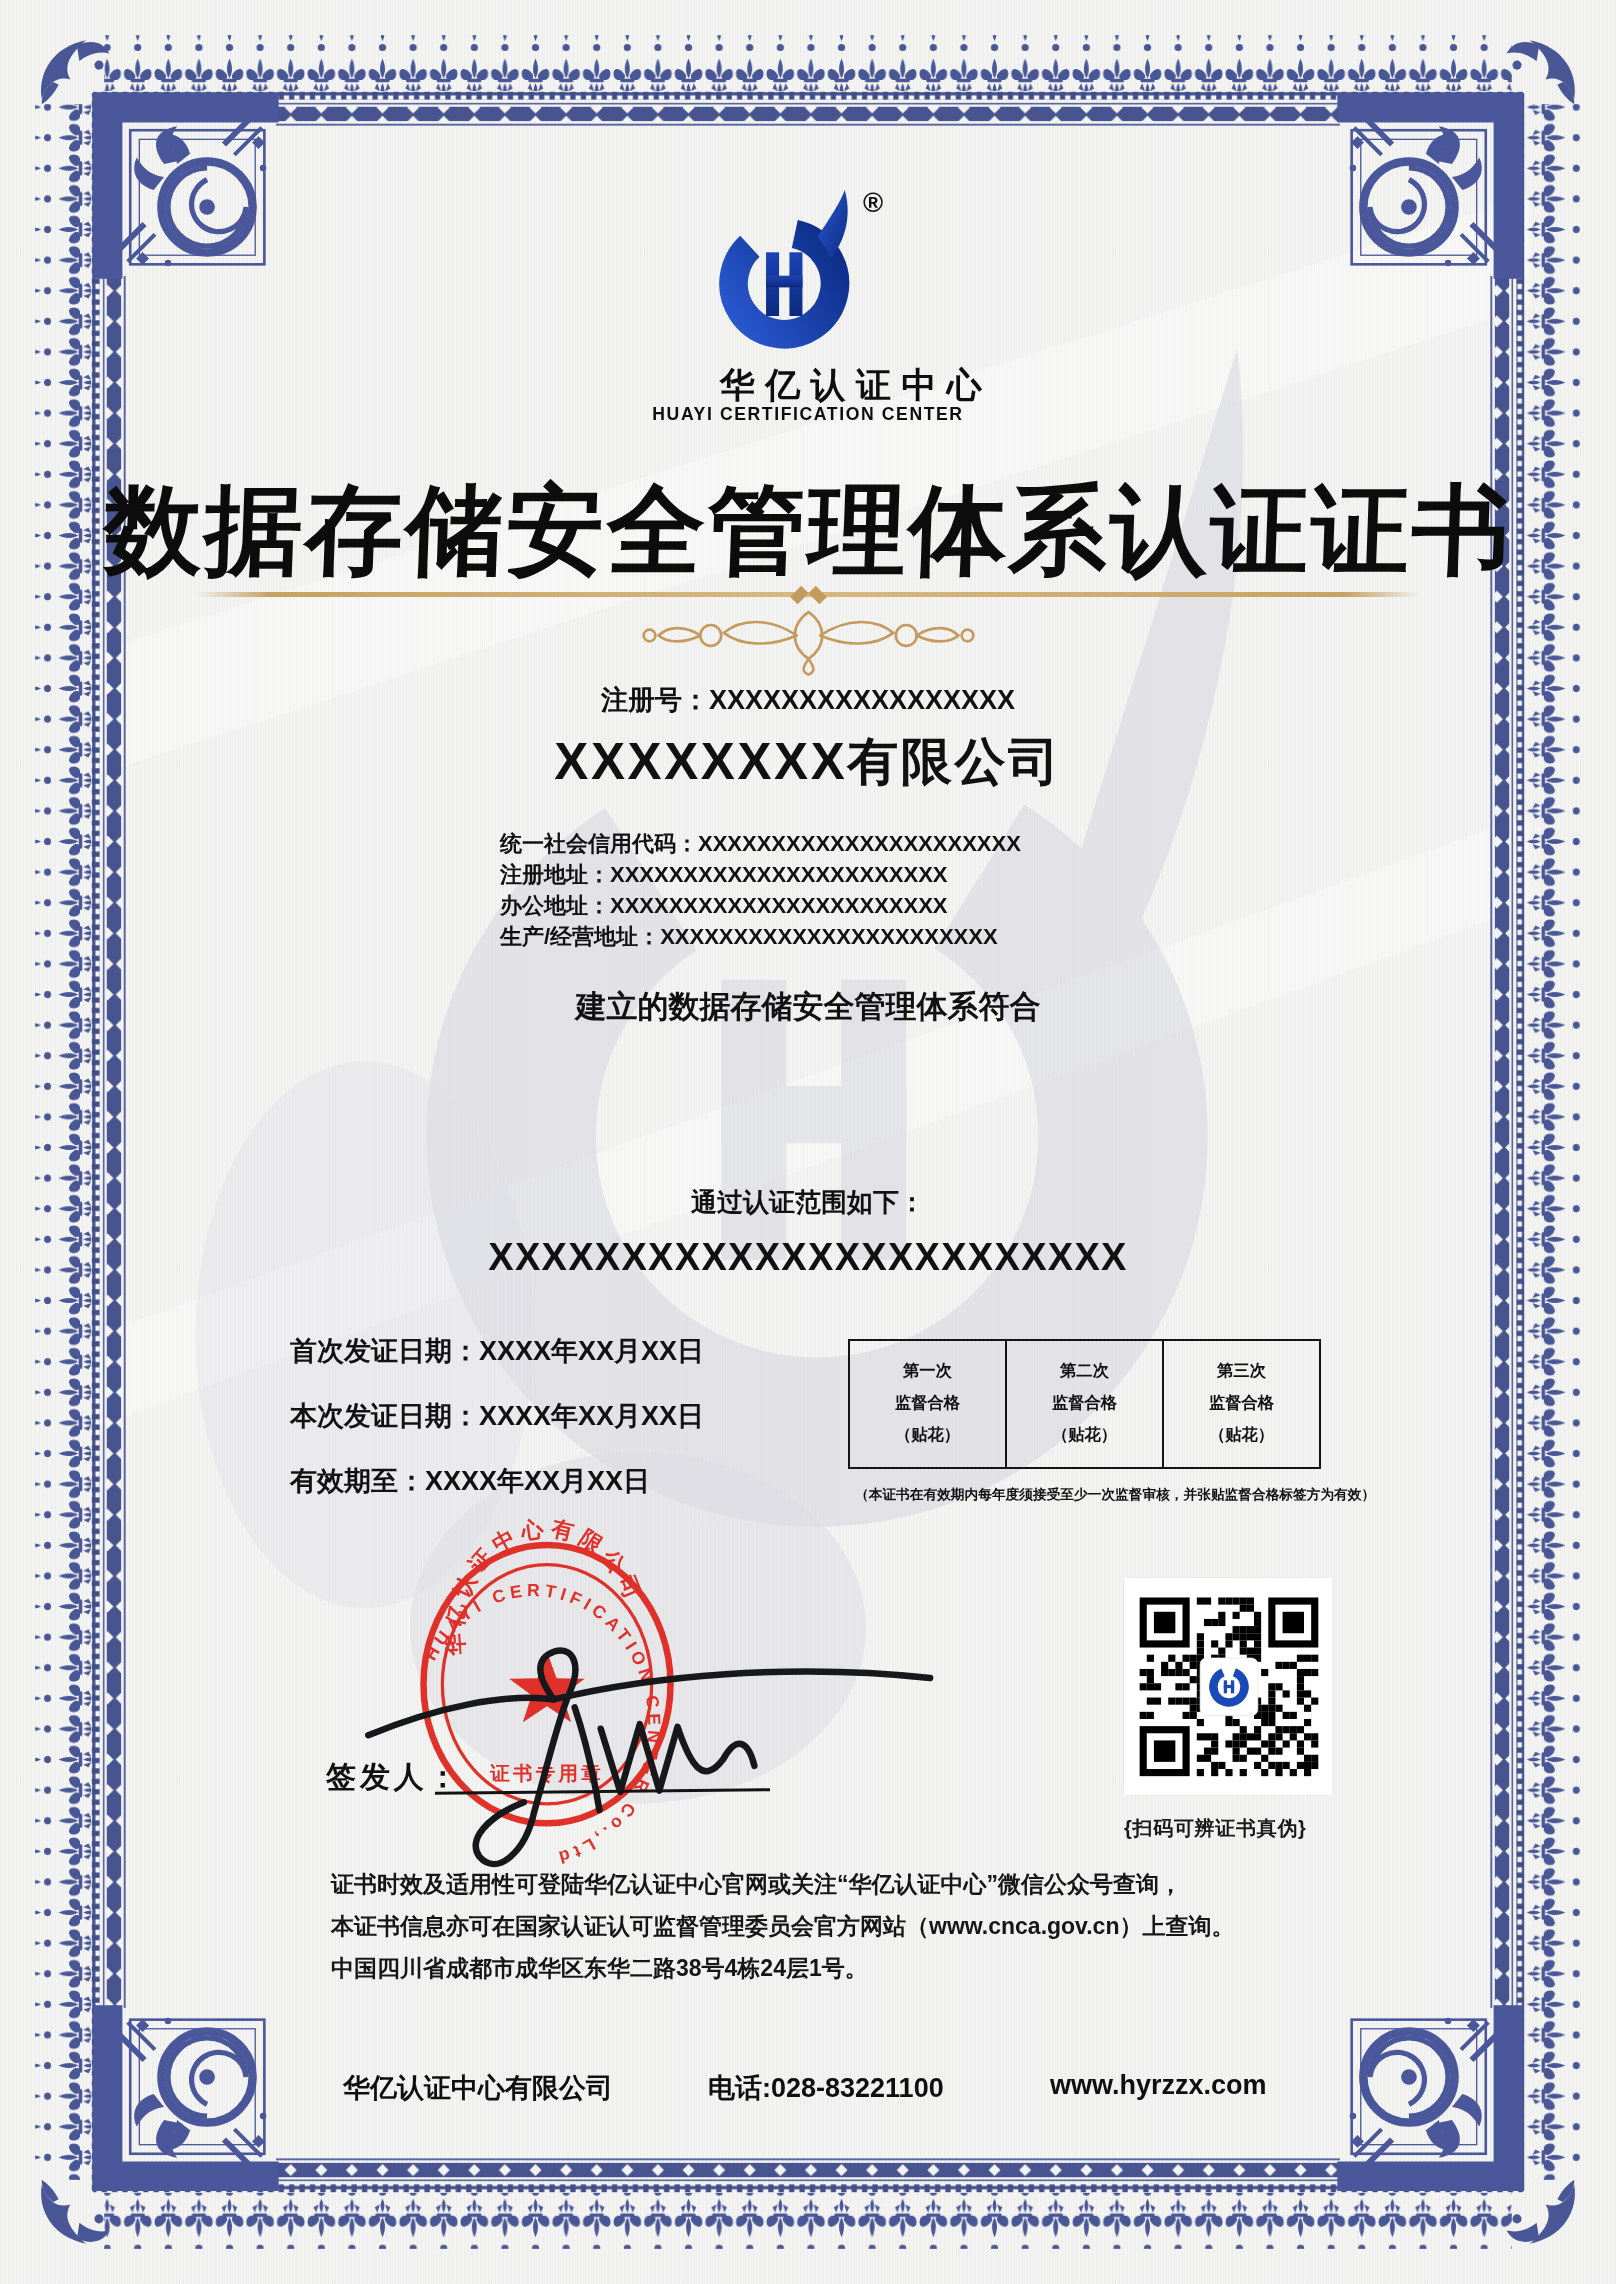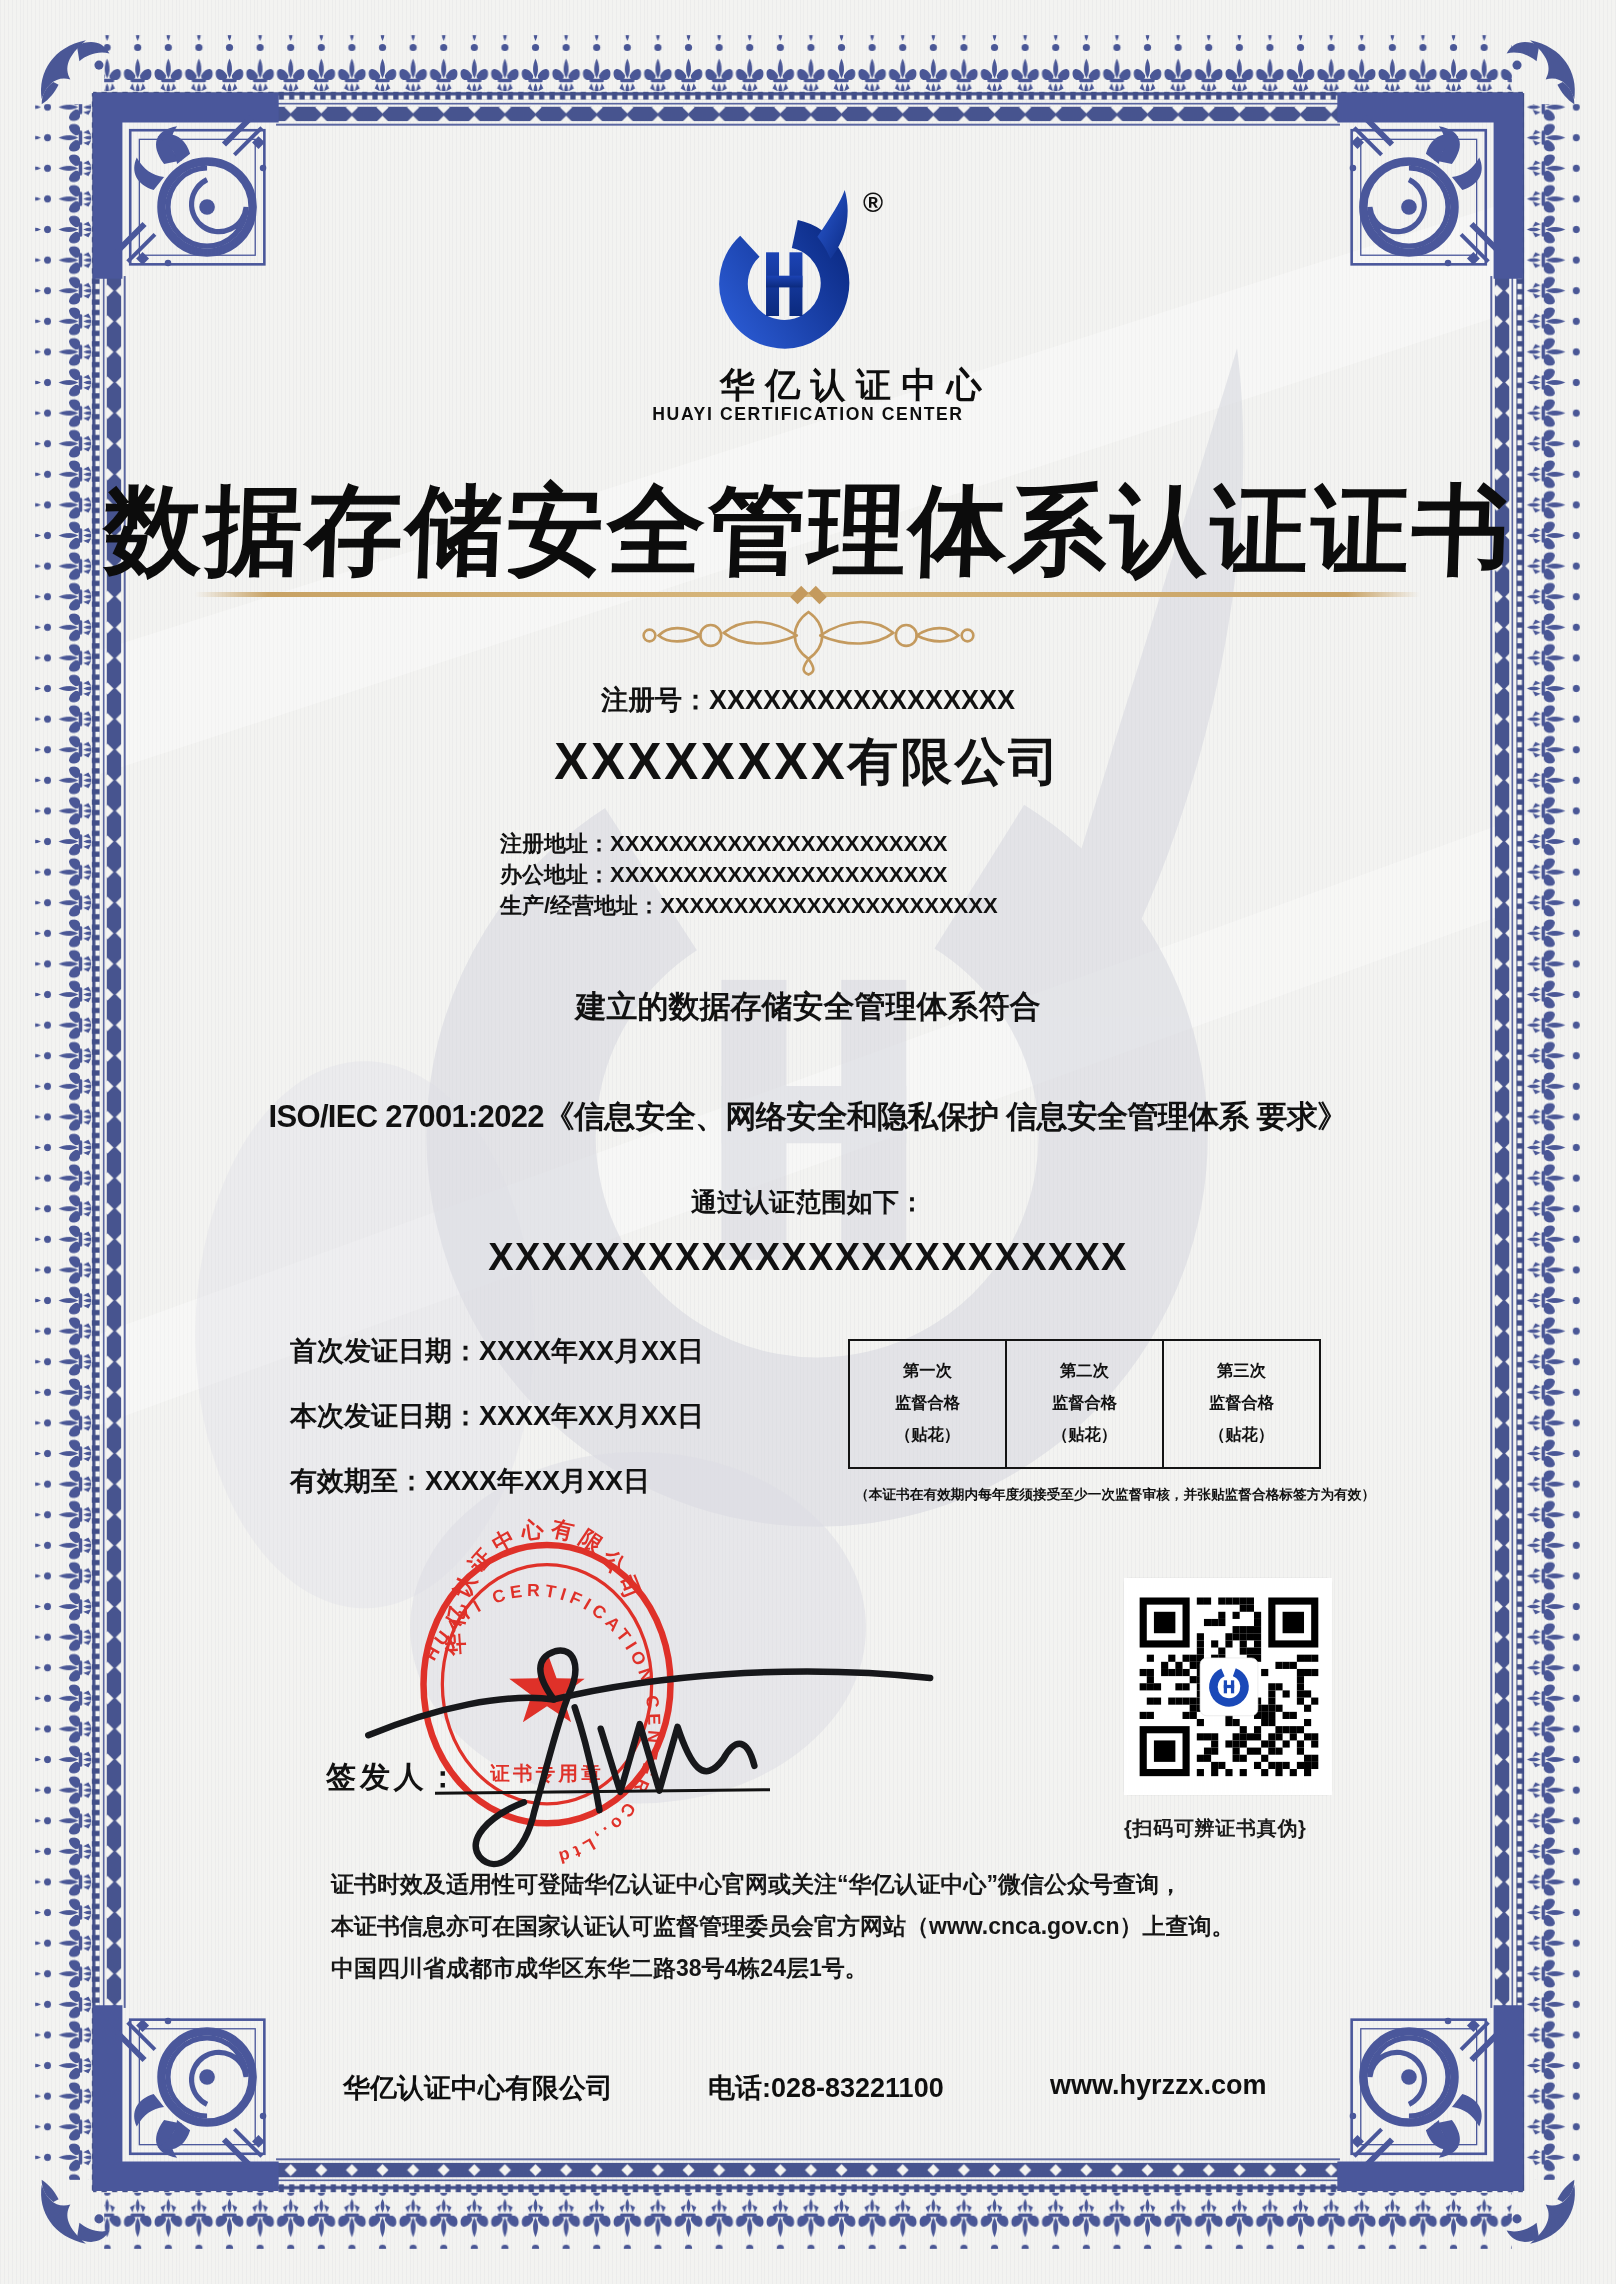--- a/index.html
+++ b/index.html
@@ -208,32 +208,34 @@
     </g>
   </svg>
 
   <div class="abs ctr regline" style="top:682px;">
     <span>注册号：</span><span>XXXXXXXXXXXXXXXXX</span>
   </div>
   <div class="abs ctr company" style="top:728px;">XXXXXXXX有限公司</div>
 
   <div class="abs" style="left:500px;top:828px;">
     <div class="fieldline">
+      <span>统一社会信用代码：</span><span>XXXXXXXXXXXXXXXXXXXXXX</span>
+    </div>
+    <div class="fieldline">
       <span>注册地址：</span><span>XXXXXXXXXXXXXXXXXXXXXXX</span>
     </div>
     <div class="fieldline">
       <span>办公地址：</span><span>XXXXXXXXXXXXXXXXXXXXXXX</span>
     </div>
     <div class="fieldline">
       <span>生产/经营地址：</span><span>XXXXXXXXXXXXXXXXXXXXXXX</span>
     </div>
   </div>
 
   <div class="abs ctr midline" style="top:986px;">建立的数据存储安全管理体系符合</div>
-  <div class="abs ctr midline" style="top:1096px;letter-spacing:-0.7px;">ISO/IEC 27001:2022《信息安全、网络安全和隐私保护 信息安全管理体系 要求》</div>
 
   <div class="abs ctr midline" style="top:1185px;font-size:26px;">通过认证范围如下：</div>
   <div class="abs ctr scopex" style="top:1236px;">XXXXXXXXXXXXXXXXXXXXXXXX</div>
 
   <div class="abs" style="left:290px;top:1333px;">
     <div class="dateline" style="height:65px;">
       <span>首次发证日期：</span><span>XXXX年XX月XX日</span>
     </div>
     <div class="dateline" style="height:65px;">
       <span>本次发证日期：</span><span>XXXX年XX月XX日</span>

